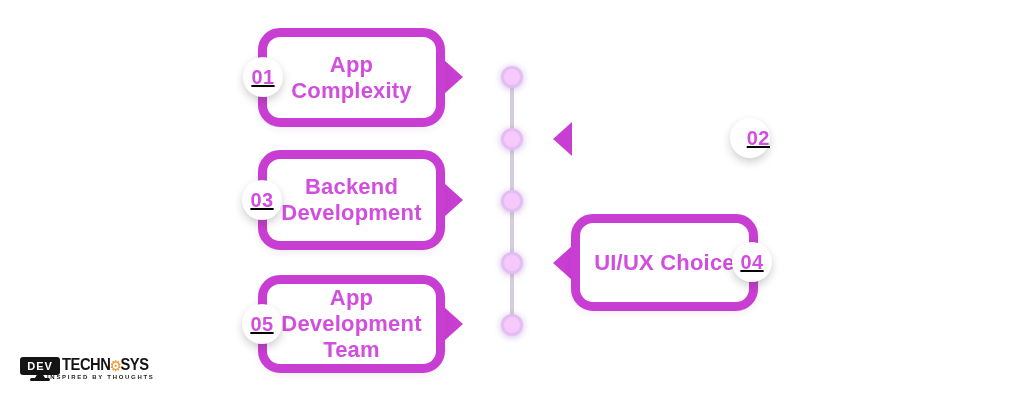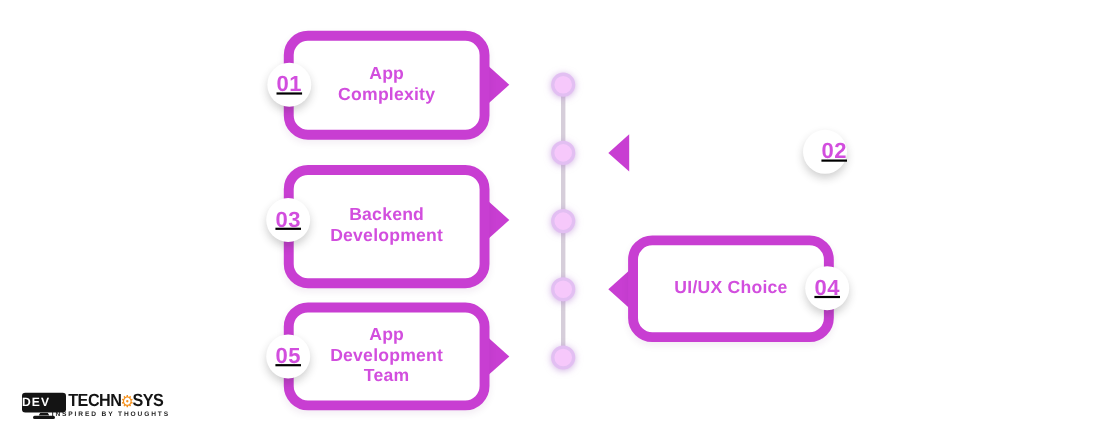--- a/index.html
+++ b/index.html
@@ -27,21 +27,21 @@
     background:#fff;
     border:9px solid var(--accent);
     border-radius:22px;
     display:flex;align-items:center;justify-content:center;
     box-shadow:0 3px 7px rgba(90,20,100,0.07);
     z-index:2;
   }
   .step-title{
     color:var(--accent-text);
     font-weight:700;
-    font-size:16px;
+    font-size:22px;
     line-height:1.18;
     text-align:center;
     white-space:pre-line;
     letter-spacing:.2px;
   }
   .step-badge{
     position:absolute;
     width:40px;height:40px;
     background:#fff;
     border-radius:50%;
@@ -87,21 +87,21 @@
   .logo{
     position:absolute;
     left:20px;top:354px;
     width:135px;height:34px;
   }
   .monitor{
     position:absolute;left:0;top:3px;
     width:40px;height:18px;
     background:var(--logo-black);
     border-radius:3px;
-    display:flex;align-items:center;justify-content:flex-start;
+    display:flex;align-items:center;justify-content:center;
   }
   .monitor-text{
     color:#fff;font-weight:700;font-size:11px;letter-spacing:1px;
   }
   .monitor-neck{
     position:absolute;left:15px;top:21px;
     width:10px;height:3px;
     background:var(--logo-black);
     clip-path:polygon(18% 0,82% 0,100% 100%,0 100%);
   }
@@ -146,21 +146,21 @@
   <div class="arrow arrow-right" style="left:444px;top:60px;"></div>
   <div class="step-badge" style="left:243px;top:57px;">
     <span class="step-number">01</span>
   </div>
 
   <div class="arrow arrow-left" style="left:553px;top:122px;"></div>
   <div class="step-badge" style="left:730px;top:118px;justify-content:flex-end;">
     <span class="step-number">02</span>
   </div>
 
-  <div class="step-box" style="left:258px;top:150px;width:187px;height:112px;">
+  <div class="step-box" style="left:258px;top:150px;width:187px;height:100px;">
     <span class="step-title">Backend
 Development</span>
   </div>
   <div class="arrow arrow-right" style="left:444px;top:183px;"></div>
   <div class="step-badge" style="left:242px;top:180px;">
     <span class="step-number">03</span>
   </div>
 
   <div class="step-box" style="left:571px;top:214px;width:187px;height:97px;">
     <span class="step-title">UI/UX Choice</span>

